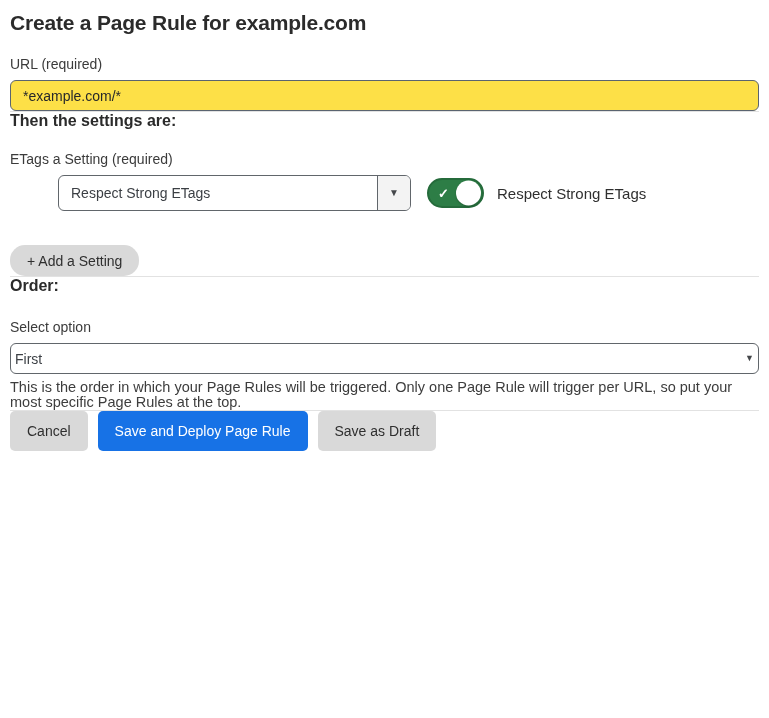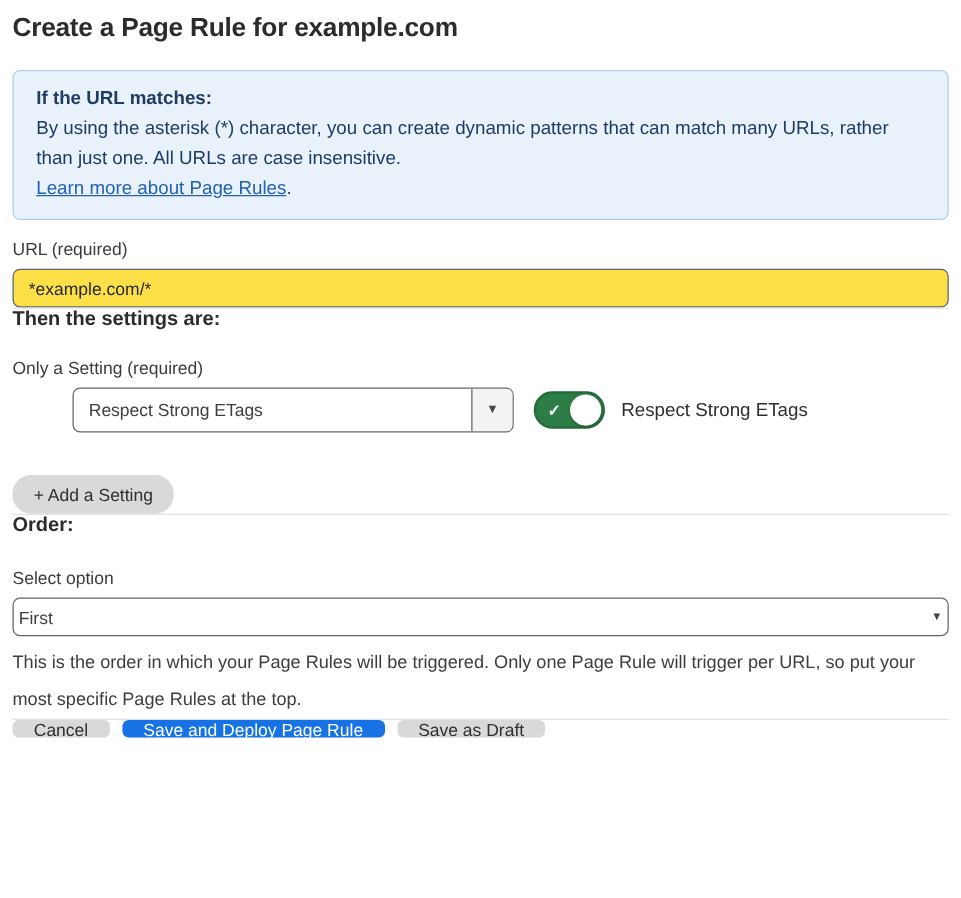--- a/index.html
+++ b/index.html
@@ -156,21 +156,21 @@
   }
   .toggle-label {
     margin-left: 13px;
     font-size: 15px;
     color: #2f2f2f;
   }
 
   .btn {
     font-family: "Liberation Sans", sans-serif;
     font-size: 14px;
-    height: 14px;
+    height: 40px;
     padding: 0 17px;
     border: none;
     border-radius: 5px;
     cursor: pointer;
   }
   .btn.gray { background: #d9d9d9; color: #2f2f2f; }
   .btn.primary { background: #1772e6; color: #ffffff; }
 
   .add-setting-btn { height: 31px; border-radius: 15px; }
 
@@ -187,50 +187,45 @@
     padding: 0 4px;
     font-size: 14px;
     color: #3b3f44;
     cursor: pointer;
     margin-bottom: 6px;
   }
   .order-select .caret { font-size: 9px; }
 
   .help-text {
     font-size: 14.5px;
-    line-height: 30px;
+    line-height: 15px;
     color: #3d3d3d;
   }
 
   .actions {
     display: flex;
     gap: 10px;
   }
 </style>
 </head>
 <body>
 
 <div class="page">
 
   <h1 class="page-title">Create a Page Rule for example.com</h1>
 
-  <div class="info-box">
-    <p class="info-heading">If the URL matches:</p>
-    <p class="info-body">By using the asterisk (*) character, you can create dynamic patterns that can match many URLs, rather than just one. All URLs are case insensitive.</p>
-    <p class="info-link-line"><a href="#">Learn more about Page Rules</a><span class="period">.</span></p>
-  </div>
 
   <label class="field-label">URL (required)</label>
   <input type="text" class="url-input" value="*example.com/*" style="">
 
   <hr class="divider divider-1">
 
   <h2 class="section-heading settings-heading">Then the settings are:</h2>
 
-  <label class="field-label">Only a Setting (required)</label>
+  <label class="field-label">ETags a Setting (required)</label>
 
   <div class="setting-row">
     <div class="custom-select">
       <span class="select-value">Respect Strong ETags</span>
       <span class="select-arrow-box">
         <span class="caret">▼</span>
       </span>
     </div>
     <div class="toggle-group">
       <div class="toggle">

